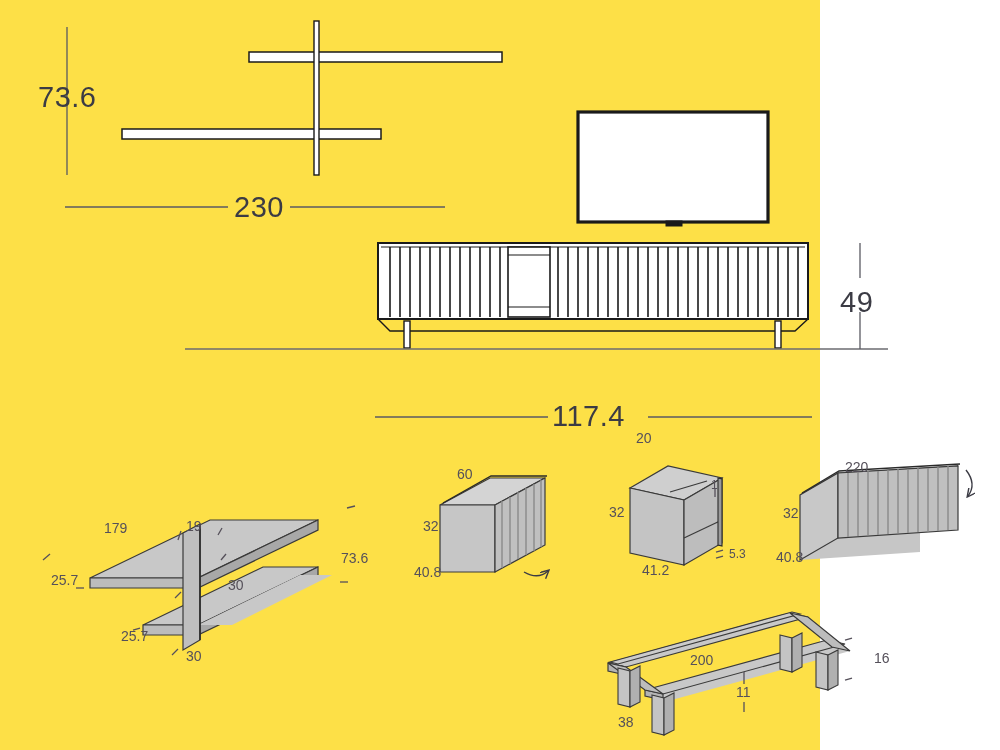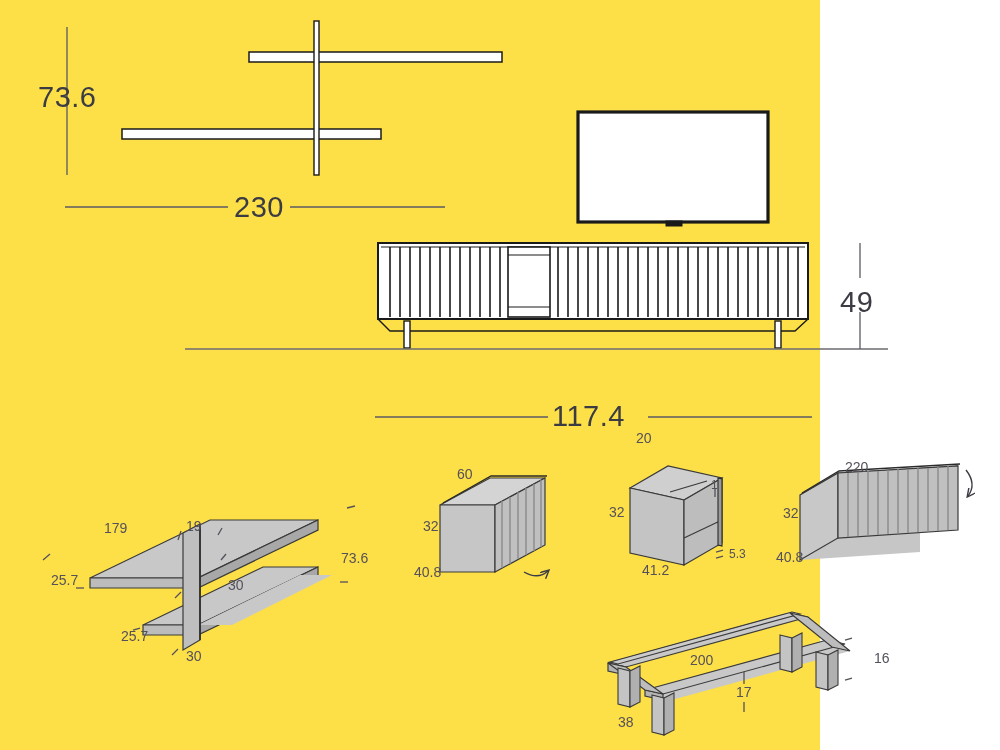--- a/index.html
+++ b/index.html
@@ -289,16 +289,16 @@
   <div class="lbl lbl-sm" style="left:618px;top:562px;margin-left:24px;">41.2</div>
   <div class="lbl lbl-xs" style="left:711px;top:478px;">1</div>
   <div class="lbl lbl-xs" style="left:729px;top:547px;">5.3</div>
 
   <div class="lbl lbl-sm" style="left:845px;top:459px;">220</div>
   <div class="lbl lbl-sm" style="left:783px;top:505px;">32</div>
   <div class="lbl lbl-sm" style="left:776px;top:549px;">40.8</div>
 
   <div class="lbl lbl-sm" style="left:690px;top:622px;margin-top:30px;">200</div>
   <div class="lbl lbl-sm" style="left:858px;top:650px;margin-left:16px;">16</div>
-  <div class="lbl lbl-sm" style="left:736px;top:684px;">17</div>
+  <div class="lbl lbl-sm" style="left:736px;top:684px;">11</div>
   <div class="lbl lbl-sm" style="left:618px;top:714px;text-align:center;">38</div>
 
 </div>
 
 </body></html>

